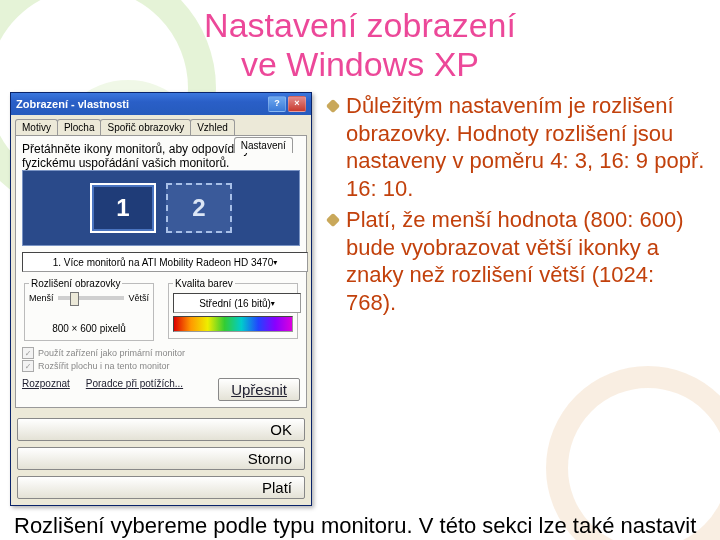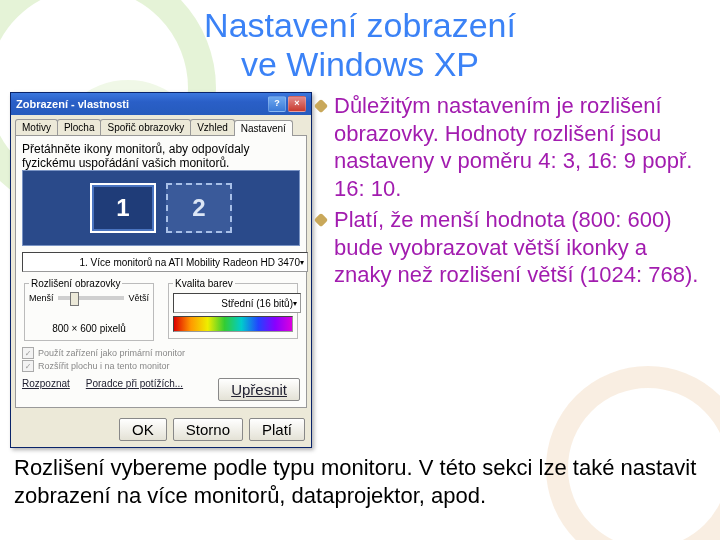--- a/index.html
+++ b/index.html
@@ -15,35 +15,35 @@
   .deco1 { position:absolute; left:-40px; top:-40px; width:200px; height:200px; border:28px solid rgba(180,220,140,.35); border-radius:50%; }
   .deco2 { position:absolute; left:50px; top:80px; width:120px; height:120px; border:18px solid rgba(200,230,170,.28); border-radius:50%; }
   .deco3 { position:absolute; right:-30px; bottom:-30px; width:160px; height:160px; border:22px solid rgba(235,200,160,.3); border-radius:50%; }
 
   h1.page-title {
     text-align:center;
     font-weight:400;
     font-size:34px;
     line-height:1.15;
     margin:6px 0 8px 0;
-    color:#3b82f6;
+    color:#ec4899;
     position:relative; z-index:2;
   }
   .content {
     display:flex;
     align-items:flex-start;
-    gap:4px;
+    gap:16px;
     padding:0 10px;
     position:relative; z-index:2;
   }
   .side-text {
     flex:1;
     font-size:22px;
     line-height:1.25;
-    color:#a21caf;
+    color:#c2410c;
   }
   .bullet { display:flex; gap:8px; margin-bottom:4px; }
   .bullet::before {
     content:"";
     width:10px; height:10px;
     background:#c9a85a;
     border-radius:2px;
     margin-top:9px;
     flex:0 0 auto;
     transform:rotate(45deg);
@@ -95,21 +95,21 @@
   }
   .tab {
     padding:2px 6px;
     border:1px solid #999;
     border-bottom:none;
     background:#ece9d8;
     font-size:10px;
     margin-right:-1px;
     border-radius:3px 3px 0 0;
   }
-  .tab.active { background:#fcfcfa; position:relative; top:1px; }
+  .tab.active { background:#fcfcfa; position:relative; top:18px; }
   .panel {
     border:1px solid #999;
     margin:0 4px 4px 4px;
     background:#fcfcfa;
     padding:6px;
   }
   .hint { font-size:12px; color:#000; }
   .monitors {
     background:#2a4a8a;
     height:74px;
@@ -139,21 +139,21 @@
   .group-label { font-size:10px; margin:2px 0; }
   .dd {
     width:100%;
     background:#fff;
     border:1px inset #999;
     padding:1px 3px;
     font-size:10px;
     height:16px;
     display:flex;
     align-items:center;
-    justify-content:flex-end;
+    justify-content:center;
   }
   .dd::after { content:"▾"; font-size:8px; }
   .cols2 { display:flex; gap:10px; margin-top:6px; }
   .colL, .colR { flex:1; }
   fieldset.mini {
     border:1px solid #bbb;
     padding:4px 4px 6px 4px;
     font-size:9px;
   }
   fieldset.mini legend { font-size:10px; padding:0 2px; }
@@ -180,21 +180,21 @@
   .link-row { margin-top:6px; font-size:10px; display:flex; gap:16px; }
   .link-row span { text-decoration:underline; color:#223; }
   .btn {
     display:inline-block;
     padding:2px 12px;
     font-size:15px;
     border:1px solid #888;
     background:linear-gradient(#fff,#e4e2d6);
     border-radius:2px;
   }
-  .btn-row { text-align:right; padding:6px; display:flex; justify-content:flex-end; gap:6px; }
+  .btn-row { text-align:right; padding:6px; display:flex; justify-content:flex-end; gap:6px;flex-direction:column; }
 </style>
 </head>
 <body>
 
 <div class="deco1"></div>
 <div class="deco2"></div>
 <div class="deco3"></div>
 
 <h1 class="page-title">
   <span style="white-space:pre-line;">Nastavení zobrazení

